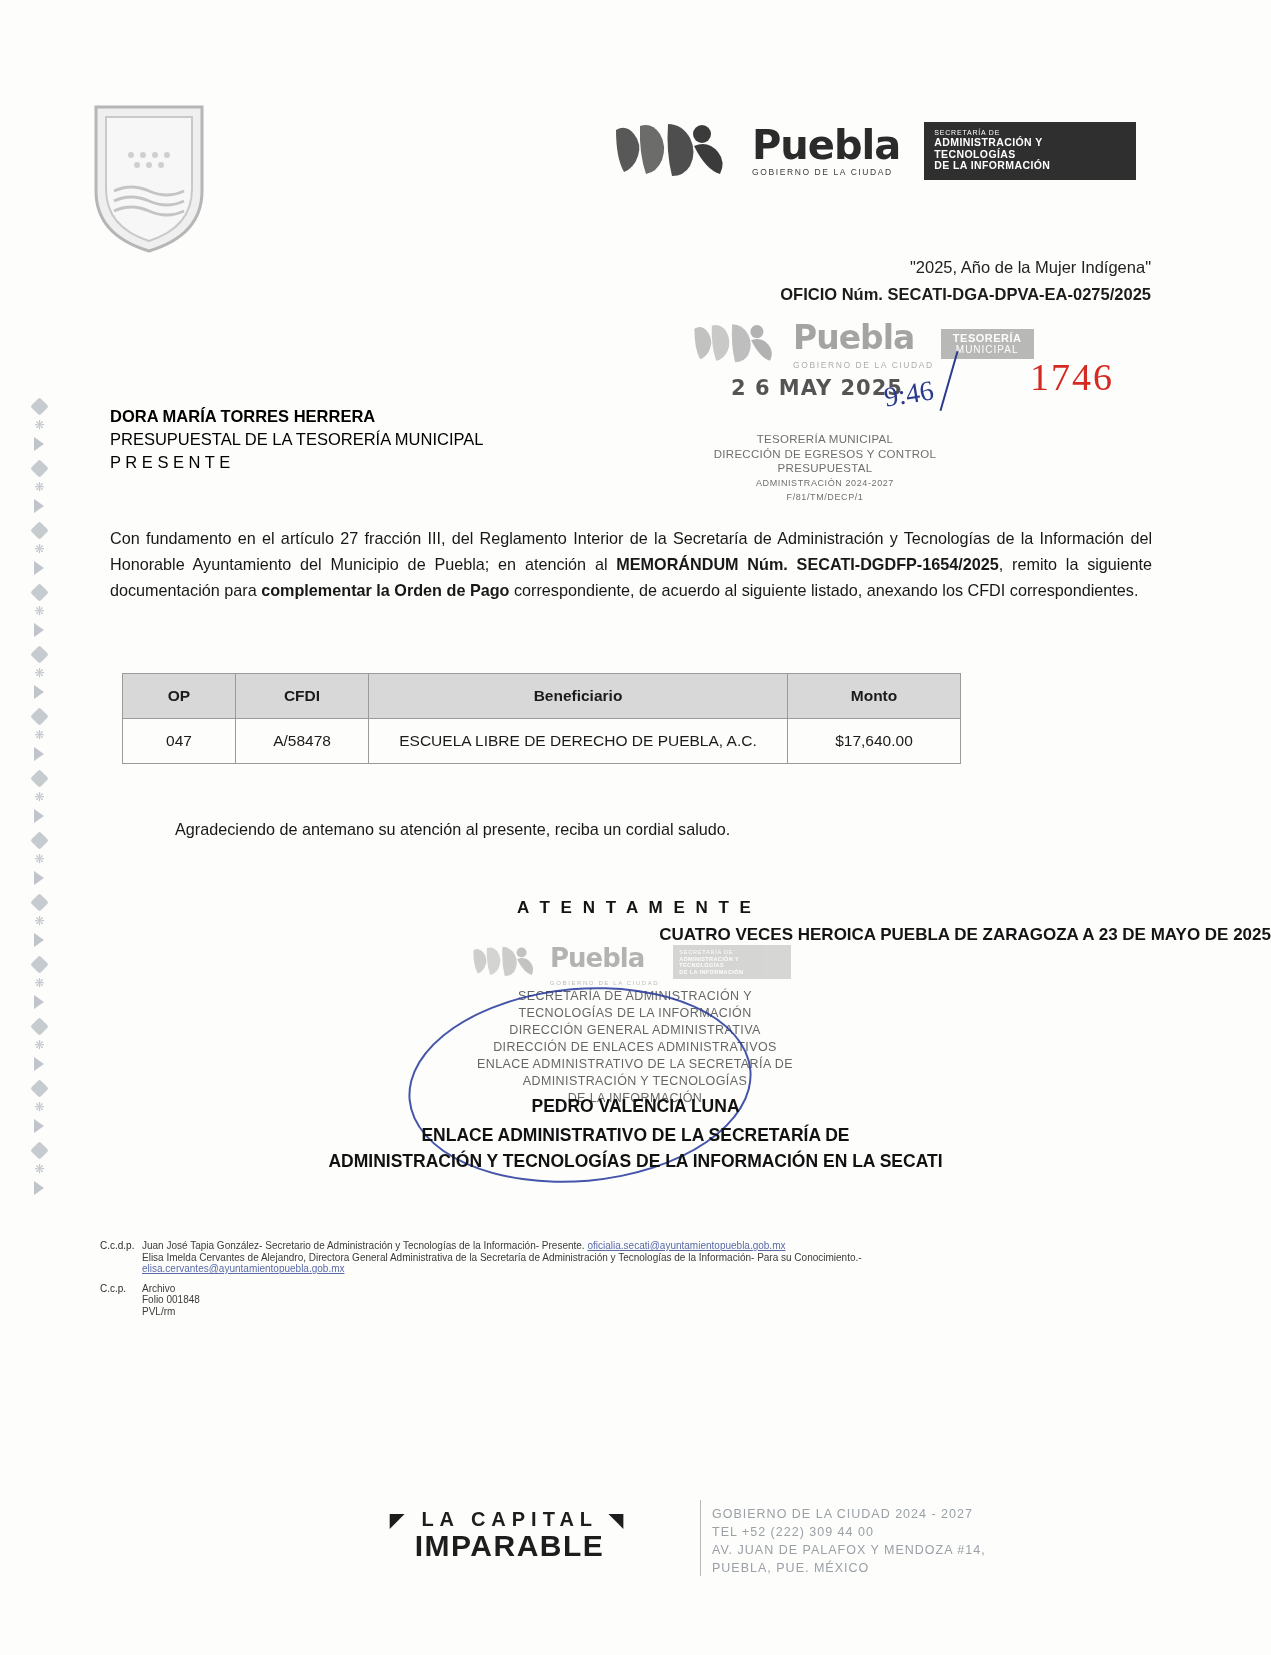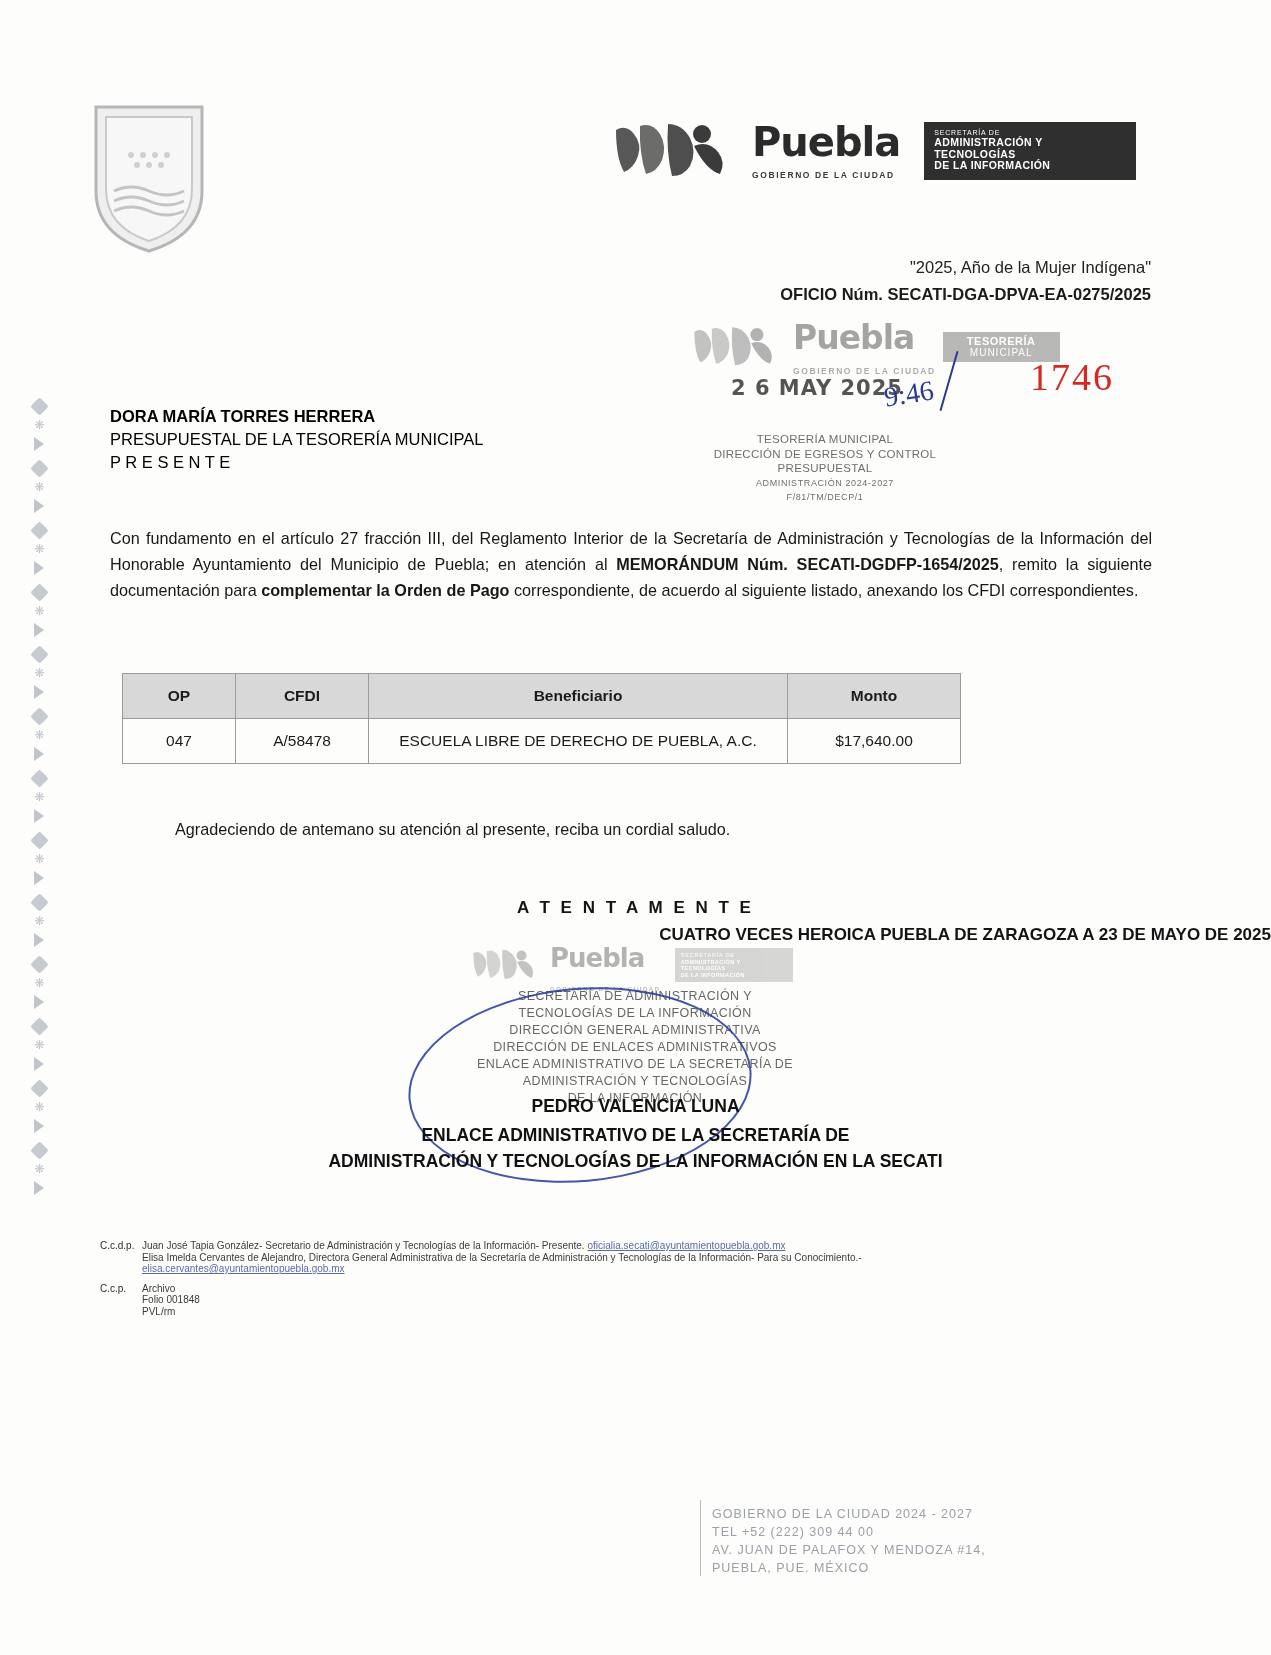--- a/index.html
+++ b/index.html
@@ -86,22 +86,21 @@
     font-size: 40px;
     font-weight: bold;
     color: #2b2b2b;
     letter-spacing: -1px;
     line-height: 40px;
   }
   .puebla-sub {
     font-size: 8.5px;
     letter-spacing: 1.6px;
     color: #3a3a3a;
-    margin-top: 8px;
-    font-weight: bold;
+    margin-top: 2px;
   }
   .sec-badge {
     margin-left: 14px;
     background: #2f2f2f;
     color: #ffffff;
     padding: 7px 10px 8px 10px;
     width: 212px;
     box-sizing: border-box;
   }
   .sec-badge .l1 {
@@ -148,21 +147,21 @@
     align-items: center;
     gap: 7px;
     opacity: .42;
   }
   .stamp-logo .puebla-word { font-size: 33px; }
   .tesoreria-tag {
     background: #5a5a5a;
     color: #fff;
     font-size: 11px;
     font-weight: bold;
-    padding: 3px 24px;
+    padding: 3px 12px;
     line-height: 12px;
     letter-spacing: .5px;
   }
   .tesoreria-tag .sm { font-size: 10px; font-weight: normal; letter-spacing: 1px; text-align: center;}
 
   .date-stamp {
     position: absolute;
     left: 731px;
     top: 376px;
     font-family: "DejaVu Sans", sans-serif;
@@ -661,20 +660,28 @@
     <div class="cc-row cc-archivo">
       <div class="key lbl">C.c.p.</div>
       <div>
         <div>Archivo</div>
         <div>Folio 001848</div>
         <div>PVL/rm</div>
       </div>
     </div>
   </div>
 
+  <div class="footer-logo">
+    <div class="l1">
+      <span class="bracket">◤</span>
+      <span>LA CAPITAL</span>
+      <span class="bracket">◥</span>
+    </div>
+    <div class="l2">IMPARABLE</div>
+  </div>
   <div class="footer-div"></div>
   <div class="footer-info">
     <div>GOBIERNO DE LA CIUDAD 2024 - 2027</div>
     <div>TEL +52 (222) 309 44 00</div>
     <div>AV. JUAN DE PALAFOX Y MENDOZA #14,</div>
     <div>PUEBLA, PUE. MÉXICO</div>
   </div>
 
 </div>
 

